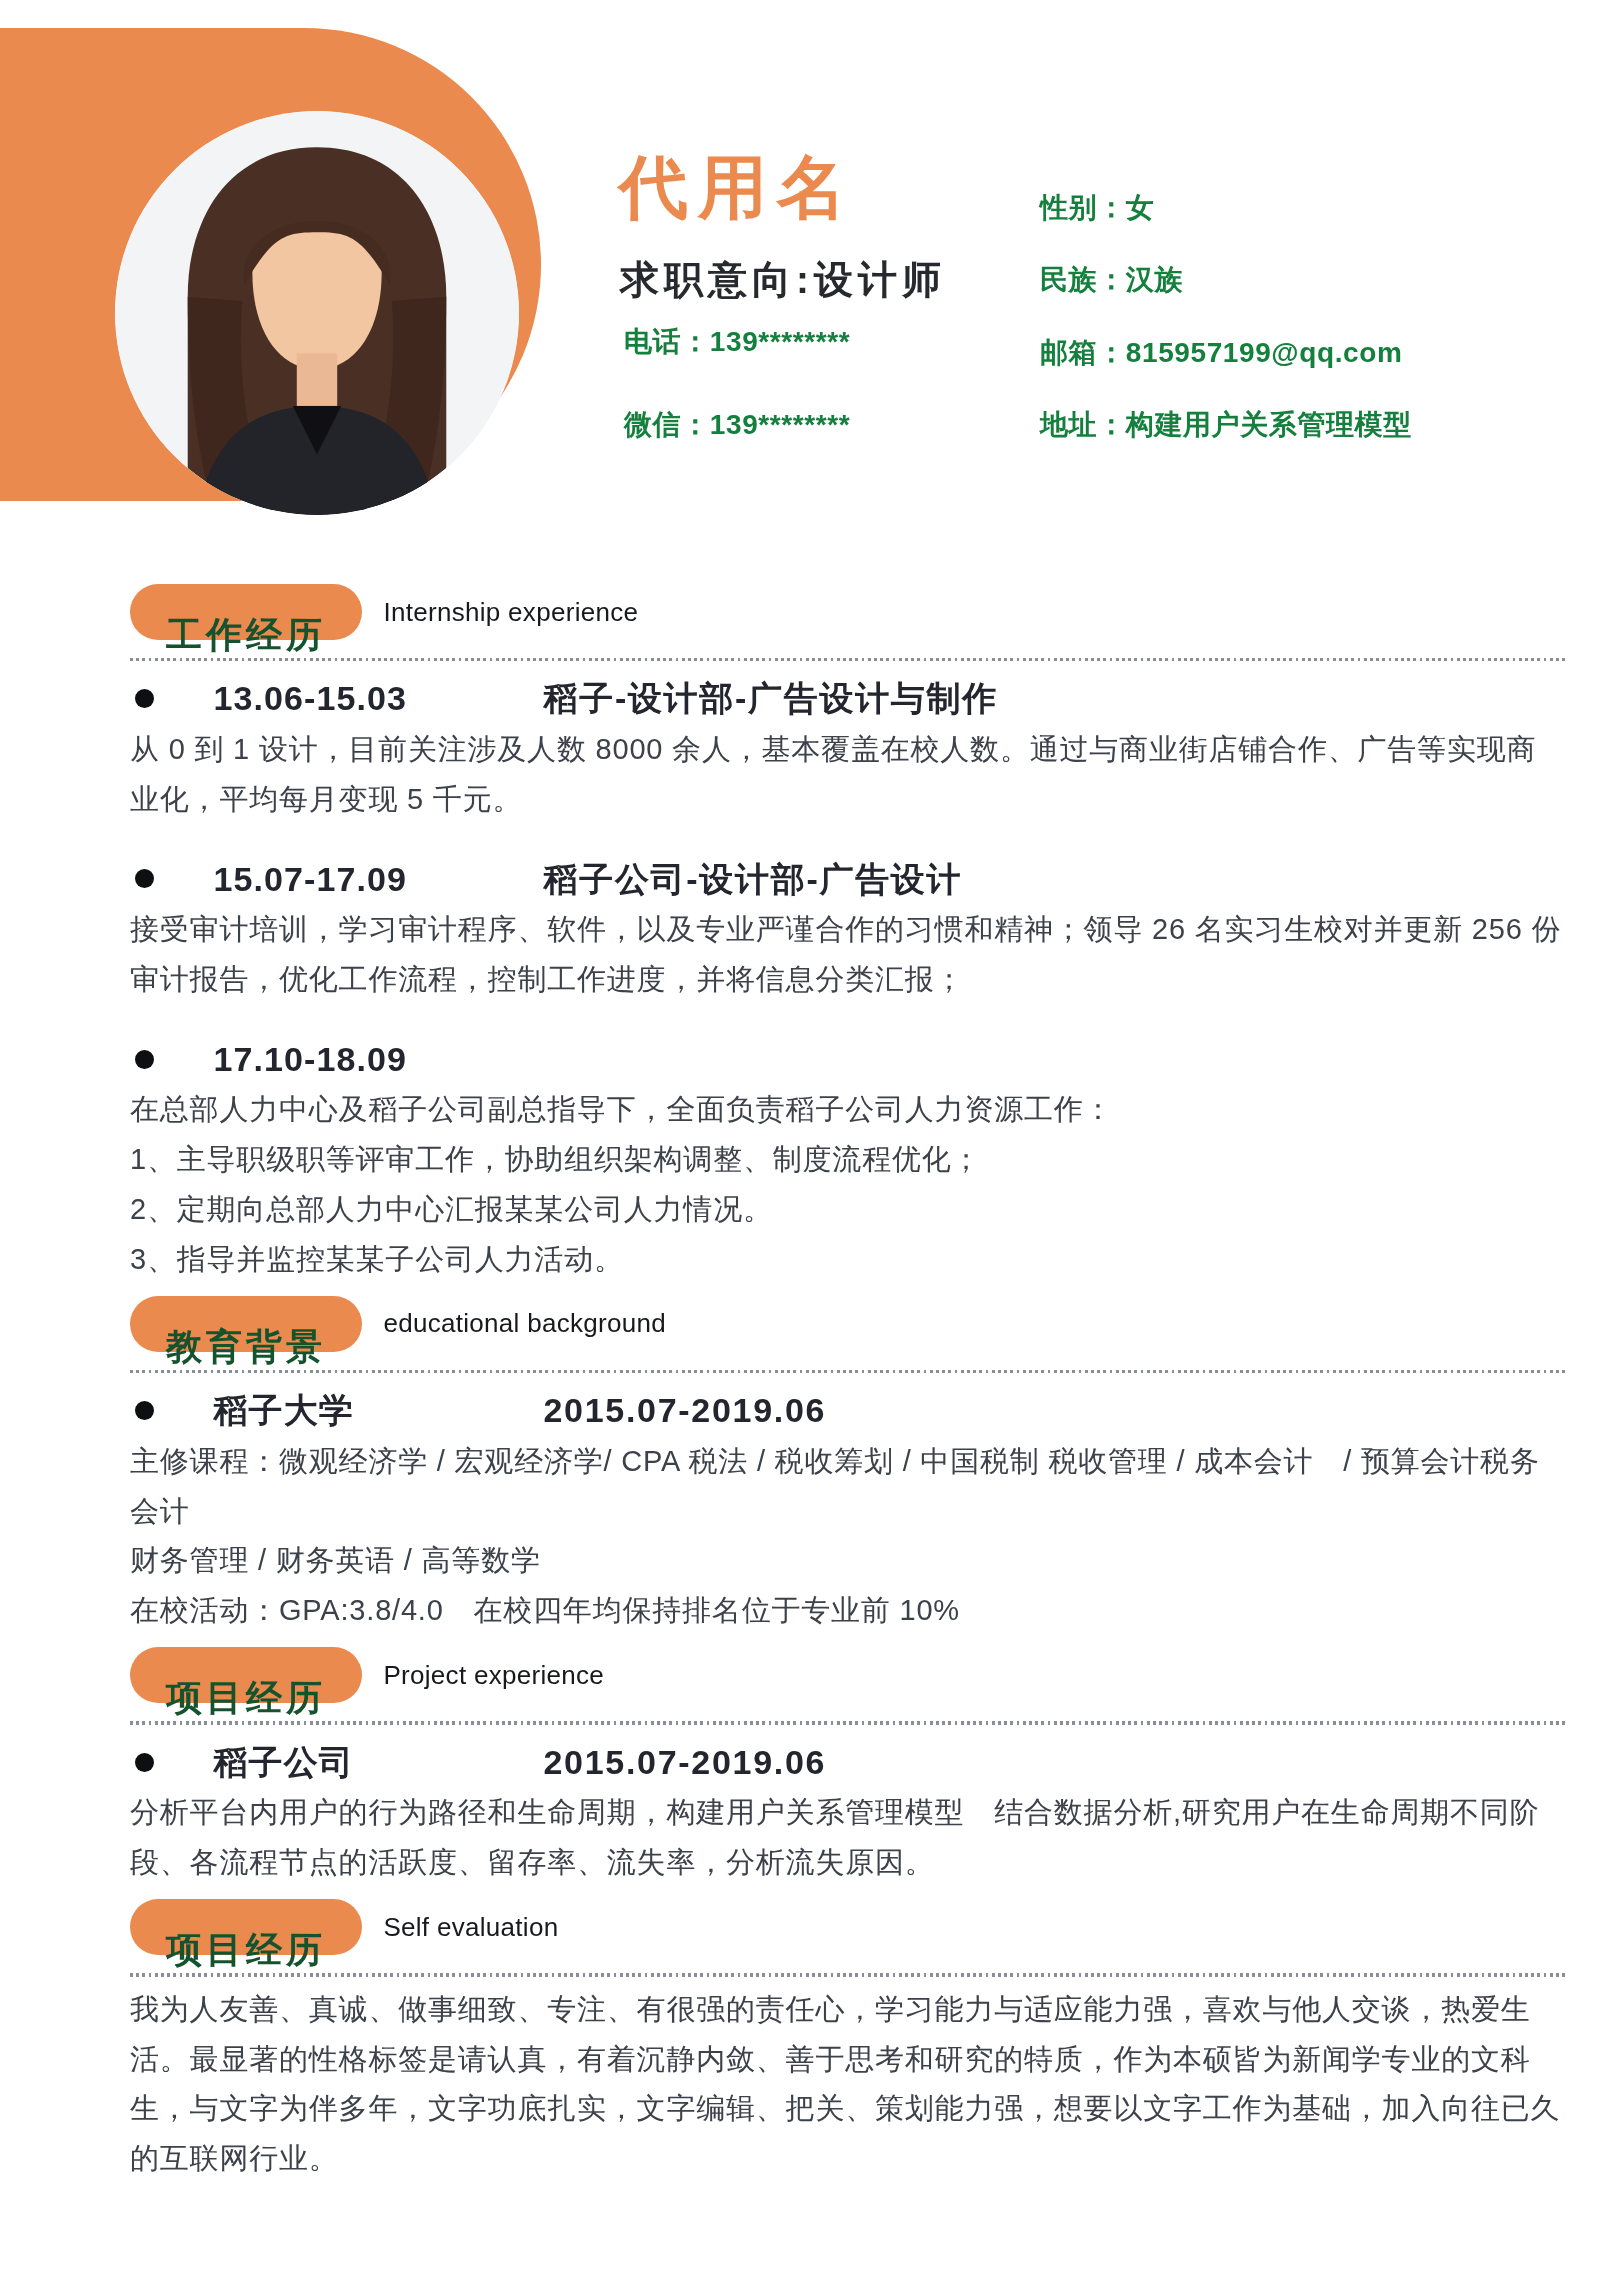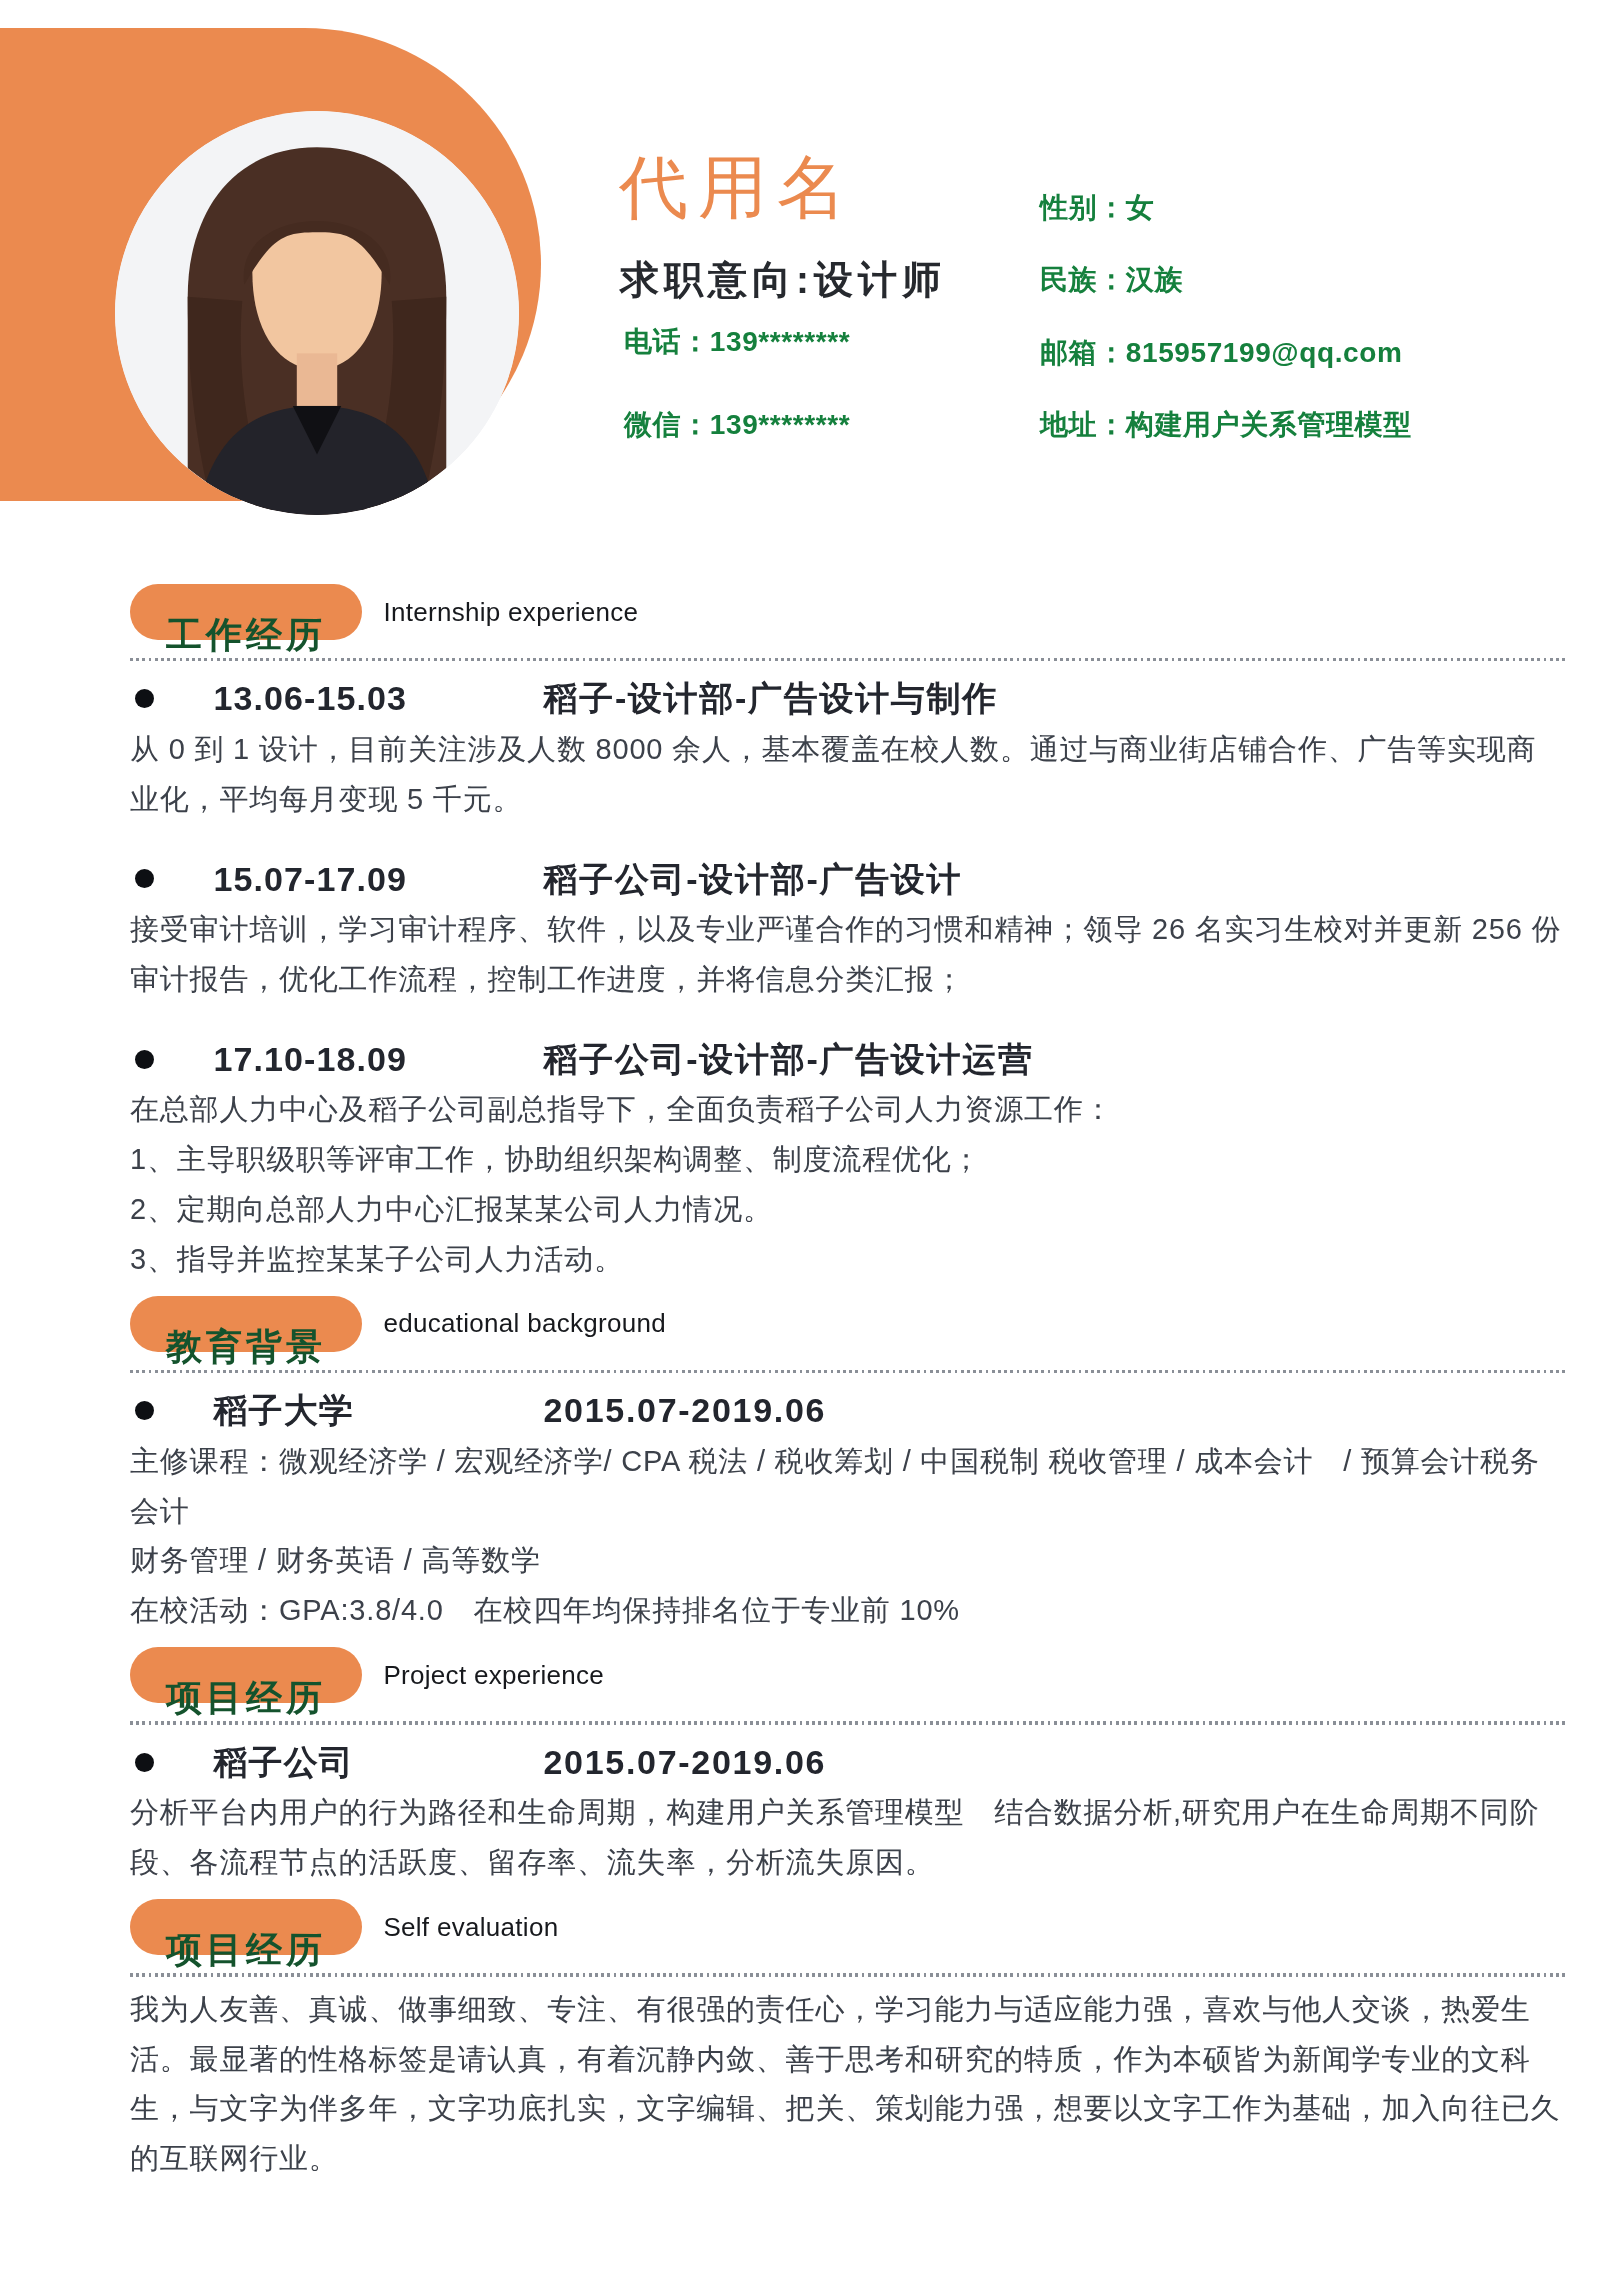--- a/index.html
+++ b/index.html
@@ -25,21 +25,21 @@
     border-radius:0 237px 237px 0;
   }
   .photo{
     position:absolute;left:115px;top:83px;
     width:404px;height:404px;border-radius:50%;
     overflow:hidden;background:#f3f4f6;
   }
   .photo svg{display:block;width:100%;height:100%;}
   .hero-name{
     position:absolute;left:619px;top:153px;
-    font-size:69px;font-weight:400;line-height:1;
+    font-size:69px;font-weight:700;line-height:1;
     color:var(--accent);letter-spacing:10px;
   }
   .hero-objective{
     position:absolute;left:620px;top:260px;
     font-size:39px;font-weight:700;line-height:1;
     color:#26292E;letter-spacing:5px;
   }
   .kv{
     position:absolute;
     font-size:28px;font-weight:600;line-height:1;
@@ -159,21 +159,20 @@
       <div class="erow erow-gap">
         <span class="bullet"></span>
         <span class="ecol1">15.07-17.09</span>
         <span class="etitle">稻子公司-设计部-广告设计</span>
       </div>
       <p class="body">接受审计培训，学习审计程序、软件，以及专业严谨合作的习惯和精神；领导 26 名实习生校对并更新 256 份审计报告，优化工作流程，控制工作进度，并将信息分类汇报；</p>
 
       <div class="erow erow-gap">
         <span class="bullet"></span>
         <span class="ecol1">17.10-18.09</span>
-        <span class="etitle">稻子公司-设计部-广告设计运营</span>
       </div>
       <p class="body">在总部人力中心及稻子公司副总指导下，全面负责稻子公司人力资源工作：</p>
       <p class="body tight">1、主导职级职等评审工作，协助组织架构调整、制度流程优化；</p>
       <p class="body tight">2、定期向总部人力中心汇报某某公司人力情况。</p>
       <p class="body tight">3、指导并监控某某子公司人力活动。</p>
     </section>
 
     <section class="sec">
       <div class="sec-head">
         <span class="pill">教育背景</span>

